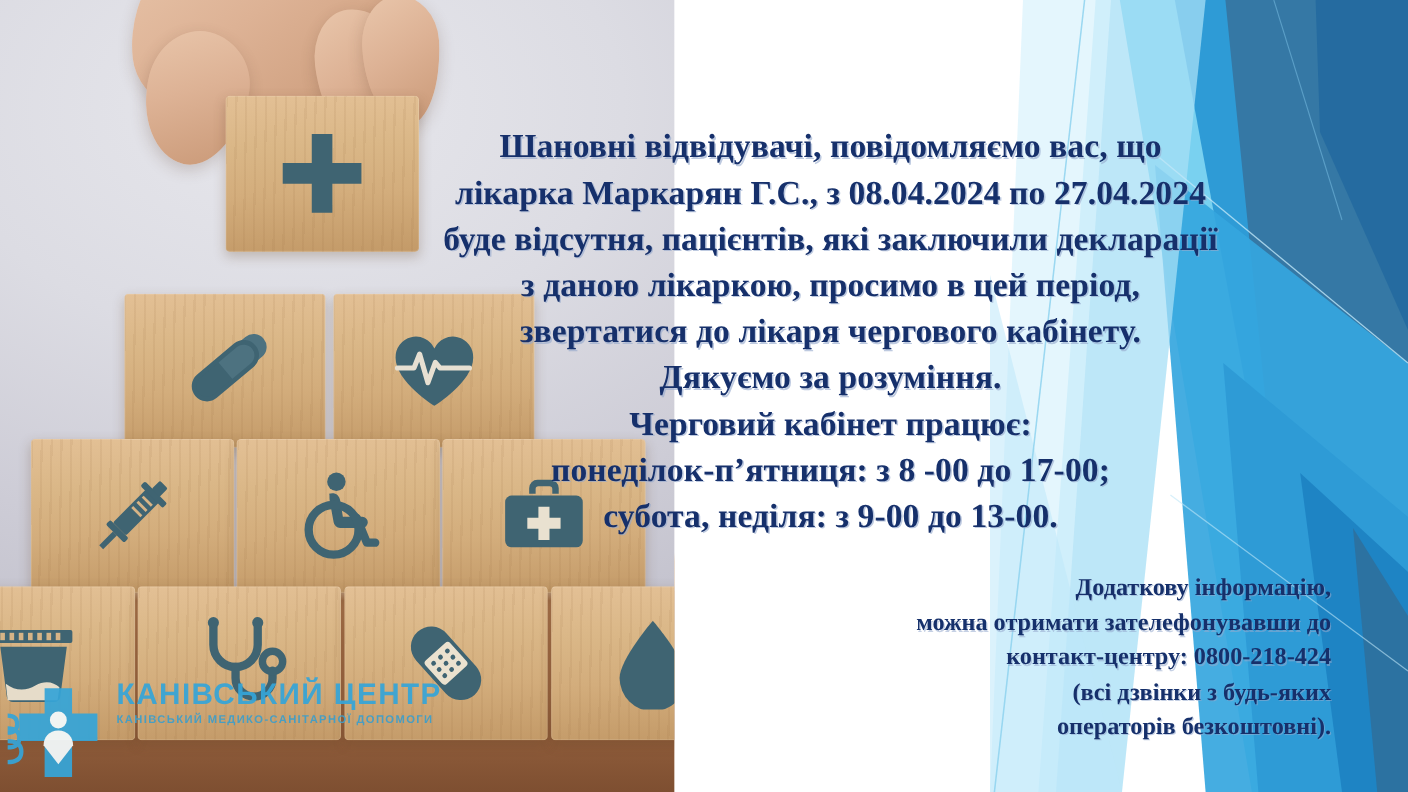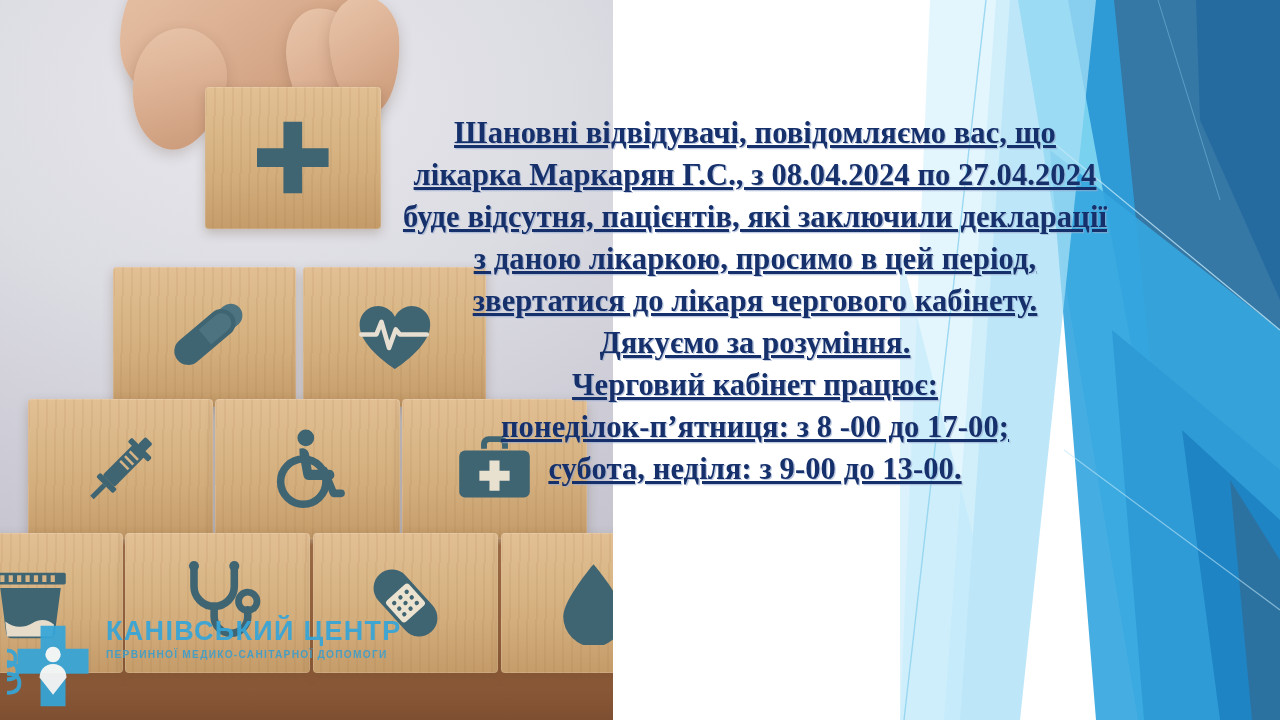--- a/index.html
+++ b/index.html
@@ -106,21 +106,20 @@
     left: 300px; top: 112px;
     width: 910px;
     text-align: center;
     color: #16306b;
     font-size: 30.5px;
     font-weight: bold;
     line-height: 42px;
     letter-spacing: .1px;
     text-shadow: 1.3px 1.3px 0 rgba(150,170,205,.62);
     white-space: pre-line;
-    text-decoration: underline;
   }
   #contact-text {
     position: absolute;
     left: 520px; top: 518px;
     width: 690px;
     text-align: right;
     color: #16306b;
     font-size: 22px;
     font-weight: bold;
     line-height: 31.5px;
@@ -309,33 +308,38 @@
 
   <div id="main-text">Шановні відвідувачі, повідомляємо вас, що
 лікарка Маркарян Г.С., з 08.04.2024 по 27.04.2024
 буде відсутня, пацієнтів, які заключили декларації
 з даною лікаркою, просимо в цей період,
 звертатися до лікаря чергового кабінету.
 Дякуємо за розуміння.
 Черговий кабінет працює:
 понеділок-п’ятниця: з 8 -00 до 17-00;
 субота, неділя: з 9-00 до 13-00.</div>
+  <div id="contact-text">Додаткову інформацію,
+можна отримати зателефонувавши до
+контакт-центру: 0800-218-424
+(всі дзвінки з будь-яких
+операторів безкоштовні).</div>
 
   <div id="logo">
     <span id="logo-mark">
       <svg viewBox="0 0 100 100">
         <g fill="#36a5d8">
           <path d="M1 34q9 0 9 8t-9 8" fill="none" stroke="#36a5d8" stroke-width="4"></path>
           <path d="M1 46q11 0 11 9t-11 9" fill="none" stroke="#36a5d8" stroke-width="4"></path>
           <path d="M1 58q13 0 13 10t-13 10" fill="none" stroke="#36a5d8" stroke-width="4"></path>
           <path d="M36 8h26v24h24v26H62v34H36V58H12V32h24z"></path>
           <circle cx="49" cy="38" r="8" fill="#ffffff" opacity="0.95"></circle>
           <path d="M49 48c9 0 14 7 14 14L49 80 35 62c0-7 5-14 14-14z" fill="#ffffff" opacity="0.95"></path>
         </g>
       </svg>
     </span>
     <span id="logo-words">
       <span id="logo-title">КАНІВСЬКИЙ ЦЕНТР</span>
-      <span id="logo-sub" style="display:block;">ПЕРВИННОЇ МЕДИКО-САНІТАРНОЇ ДОПОМОГИ</span>
+      <span id="logo-sub" style="display:block;">КАНІВСЬКИЙ МЕДИКО-САНІТАРНОЇ ДОПОМОГИ</span>
     </span>
   </div>
 
 </div>
 
 </body></html>

